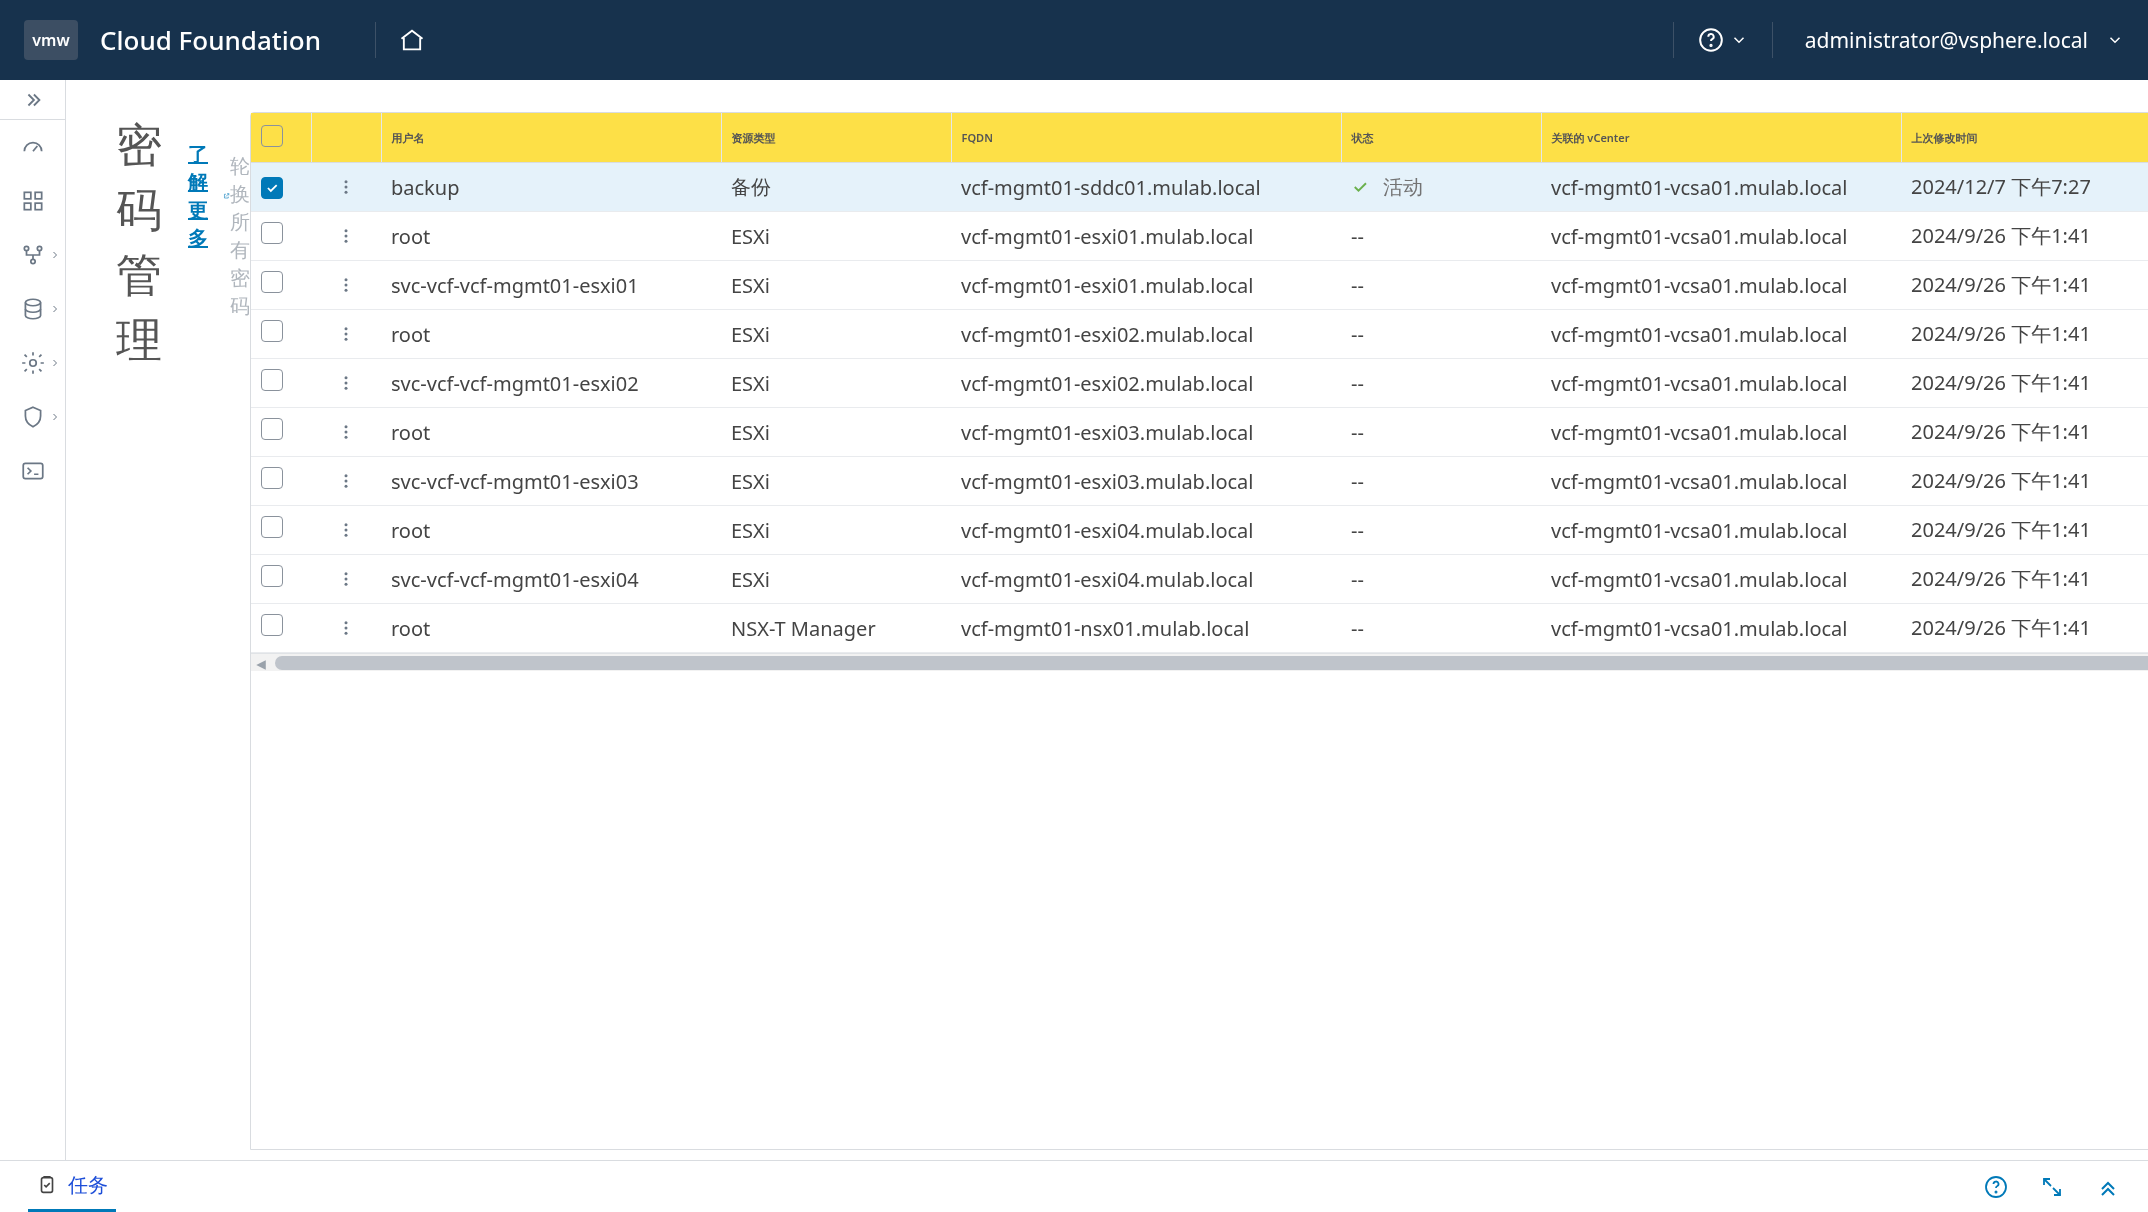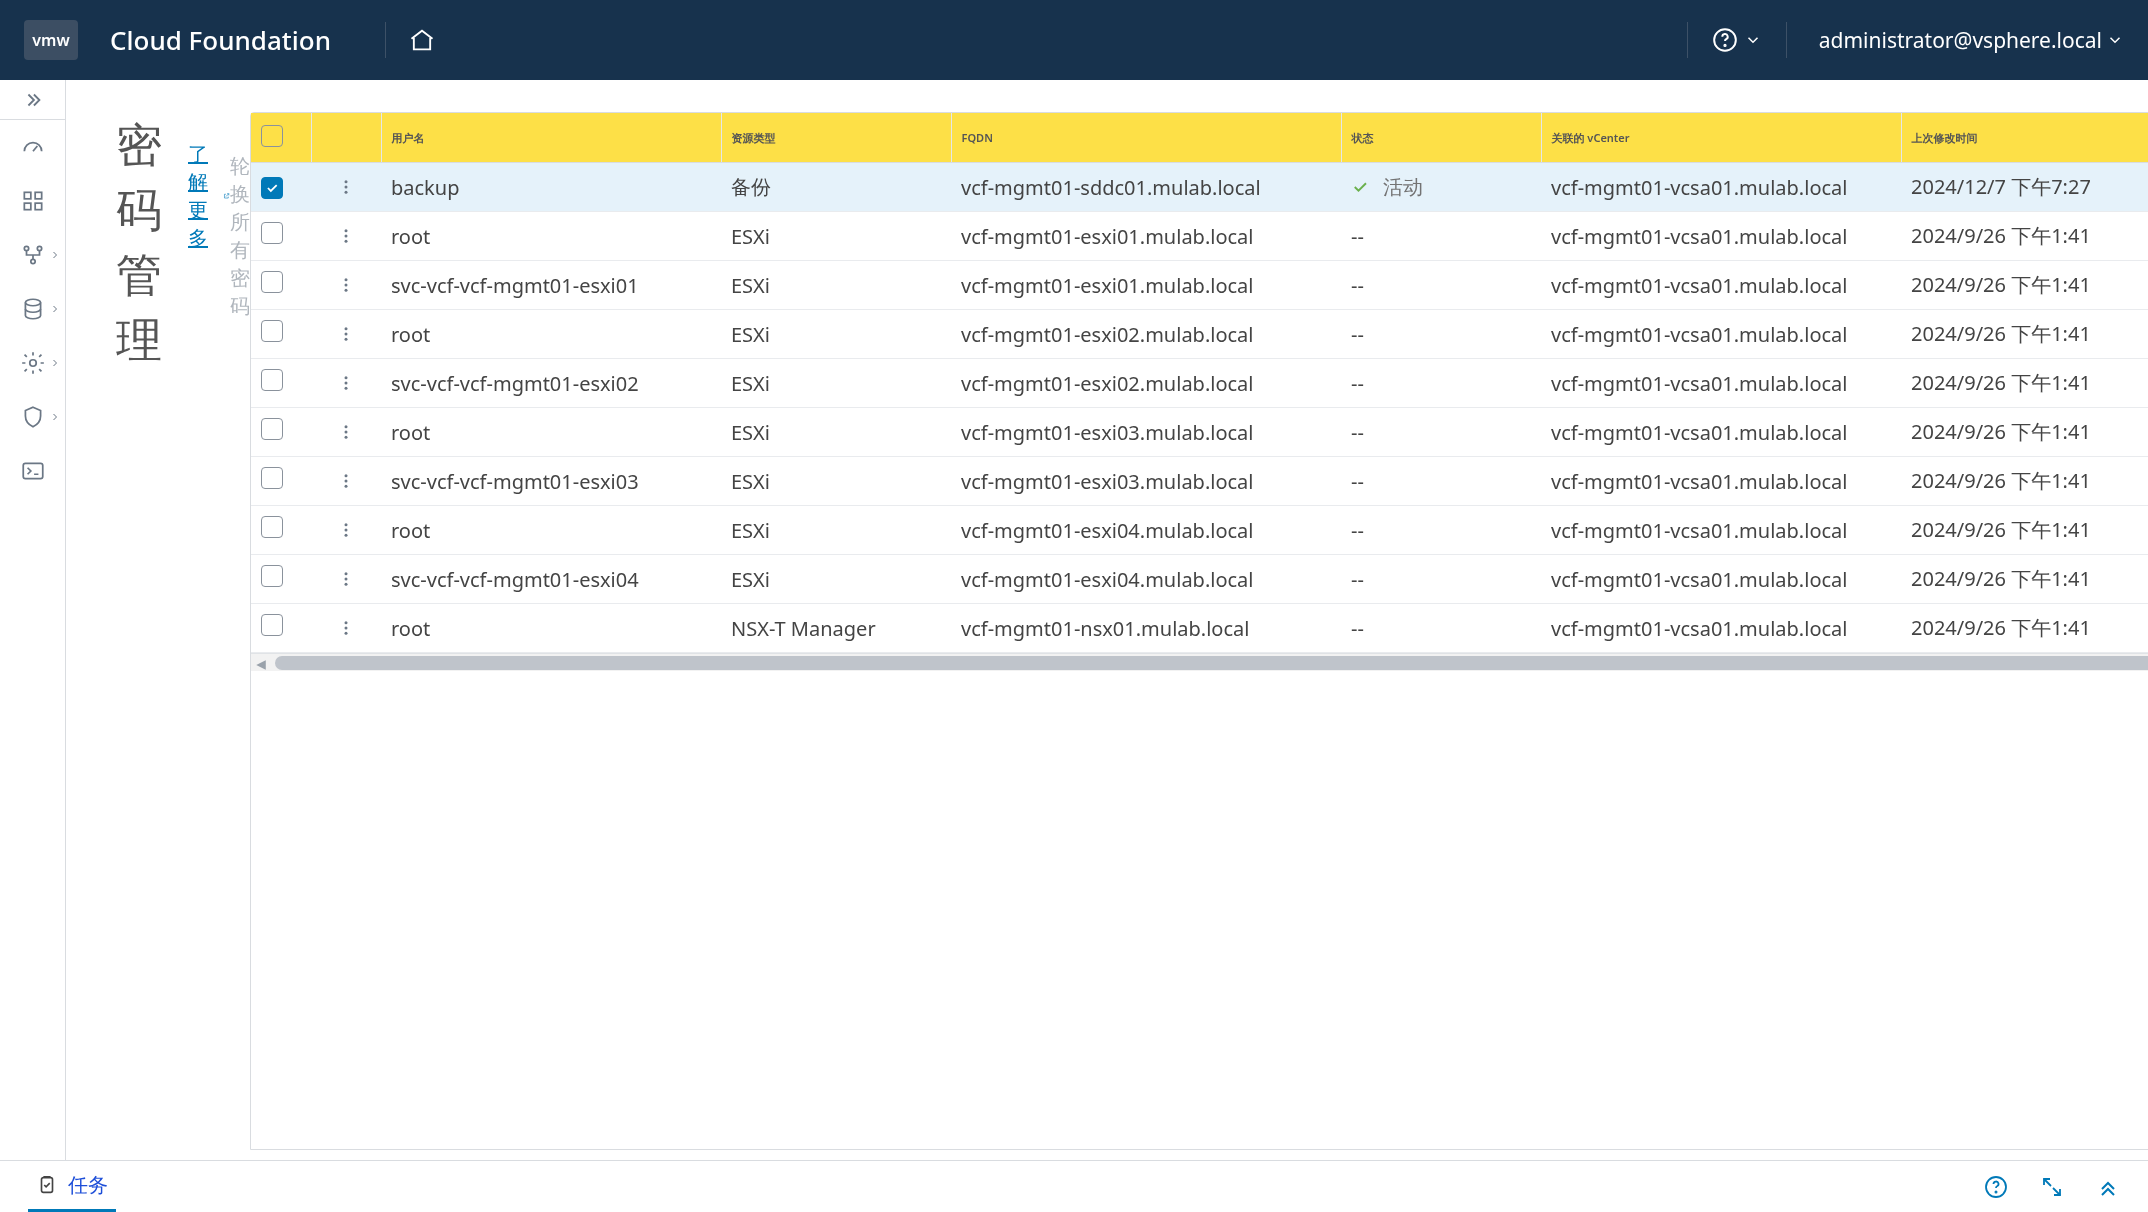--- a/index.html
+++ b/index.html
@@ -21,40 +21,40 @@
     color: #fff;
     padding: 0 24px;
   }
   .logo-box {
     width: 54px; height: 40px;
     background: #3c4e63;
     border-radius: 4px;
     display:flex; align-items:center; justify-content:center;
     font-weight: 600;
     font-size: 16px;
-    margin-right: 32px;
+    margin-right: 22px;
   }
   .product-name {
     font-size: 26px;
     font-weight: 500;
     margin-right: 36px;
   }
   .header-divider {
     width:1px; height:36px; background:#3d5167; margin:0 18px;
   }
   .header-icon {
     display:flex; align-items:center; justify-content:center;
     width:36px; height:36px; color:#fff;
   }
   .header-right { margin-left:auto; display:flex; align-items:center; }
   .help-btn {
     display:flex; align-items:center; gap:6px;
     border:0; background:transparent; color:#fff; padding:6px;
   }
-  .user-label { font-size:21px; margin-left:14px; display:flex; align-items:center; gap:4px;}
+  .user-label { font-size:21px; margin-left:14px; display:flex; align-items:center; gap:18px;}
   
   .body-wrap {
     display:flex;
     height: calc(100% - 80px - 52px);
   }
   .sidebar {
     width: 66px;
     background:#fff;
     border-right:1px solid #d9dce0;
     display:flex; flex-direction:column;
@@ -72,21 +72,21 @@
   .sidebar-item .caret {
     position:absolute; right:4px; top:50%; transform:translateY(-50%);
   }
   
   .main {
     flex:1; padding: 22px 50px 10px 50px; overflow:hidden;
     display:flex; flex-direction:row;
   }
   .page-title-row { display:flex; align-items:baseline; gap:26px; }
   .page-title { font-size: 46px; font-weight: 400; margin:10px 0 0 0; color:#555;}
-  .learn-more { color:#0079b8; font-size:20px; text-decoration:underline; display:flex; align-items:center; gap:4px;}
+  .learn-more { color:#0079b8; font-size:20px; text-decoration:underline; display:flex; align-items:center; gap:4px;font-weight:bold;}
   .rotate-all { margin-top:50px; color:#b0b6bd; font-size:20px;}
   .filter-row { margin-top:30px; display:flex; align-items:center; gap:28px;}
   .quick-filter { border:0; background:transparent; font-size:20px; color:#333; display:flex; align-items:center; gap:26px;}
   .filter-input { border:0; border-bottom:1px solid #c0c4ca; width:220px; font-size:20px; padding:4px 0; color:#666; }
   .filter-input::placeholder { color:#9ea5ad; }
   
   .table-wrap { margin-top:10px; border:1px solid #d9dce0; border-radius:4px 4px 0 0; flex:0 0 auto; position:relative;}
   table { border-collapse: collapse; width:100%; table-layout:fixed; }
   thead th {
     background:#fde047;

